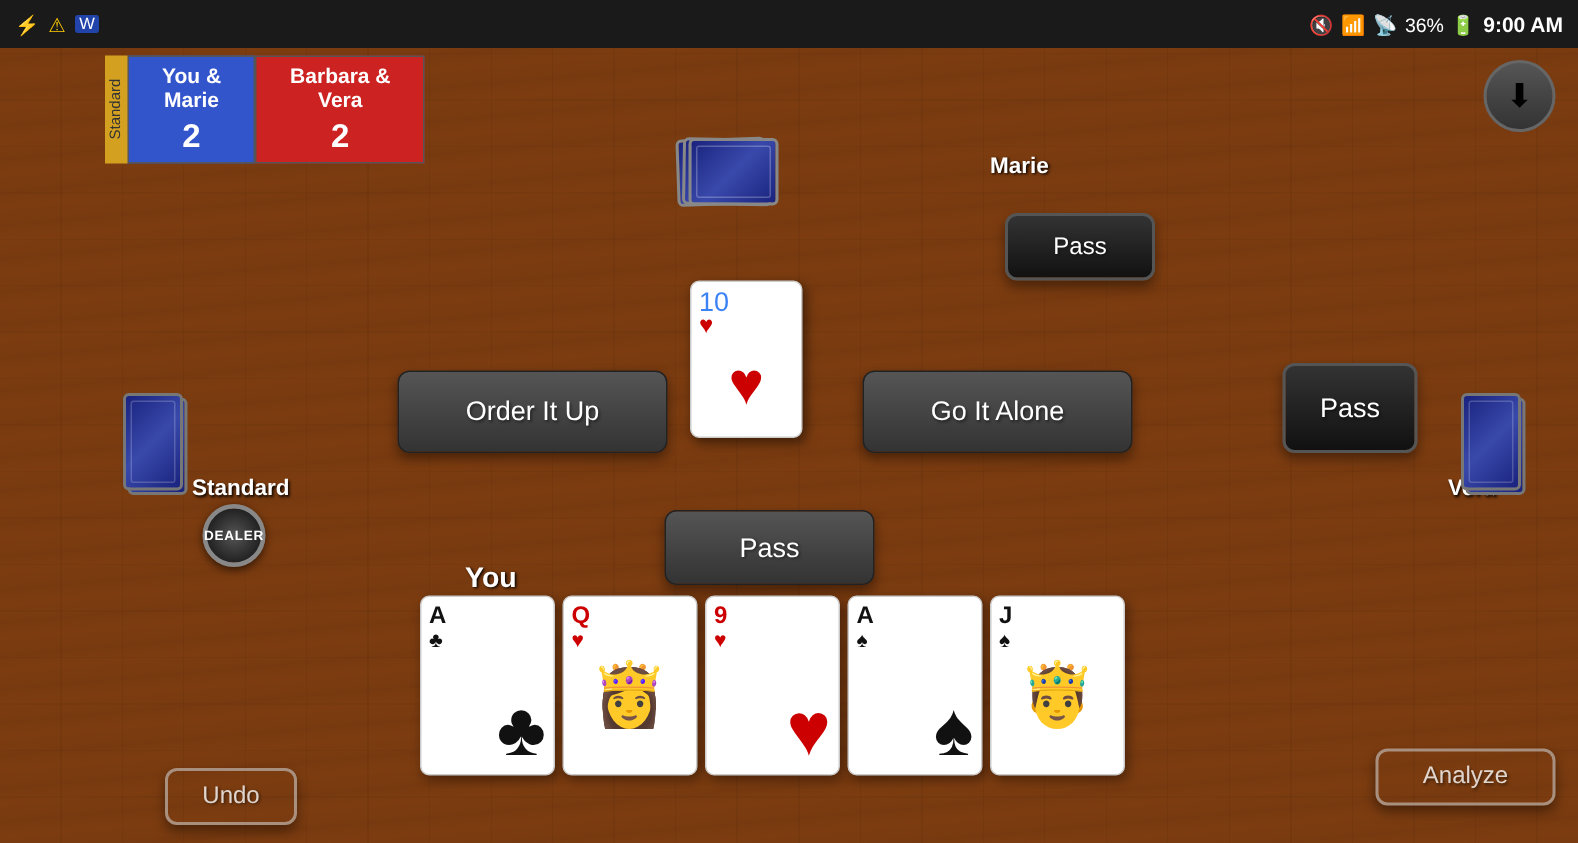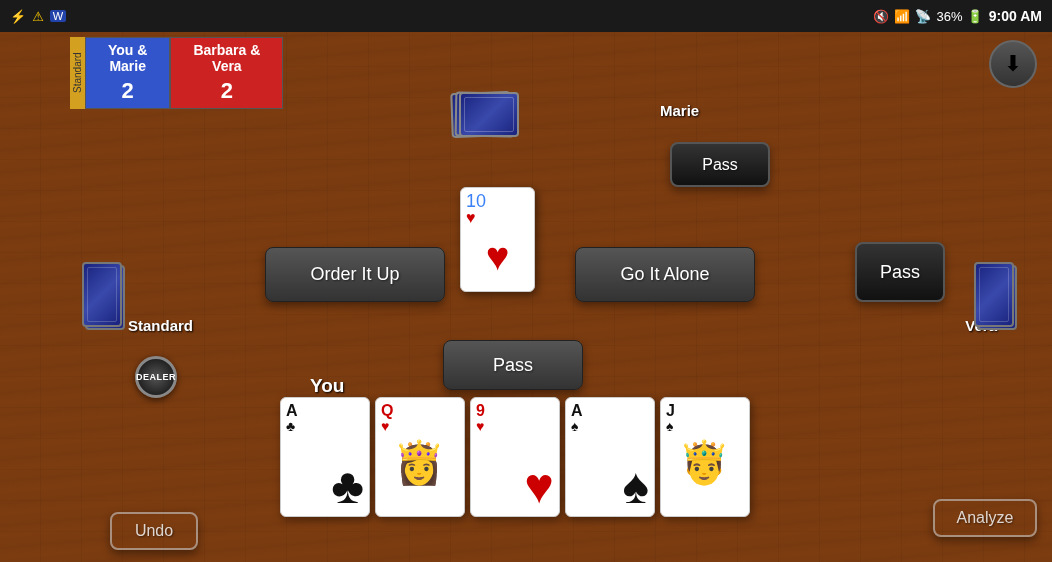--- a/index.html
+++ b/index.html
@@ -270,21 +270,21 @@
     .hand-card .cr { font-size: 16px; font-weight: bold; line-height: 1; }
     .hand-card .cs { font-size: 14px; line-height: 1; }
     .hand-card .cc { position: absolute; bottom: 5px; right: 5px; font-size: 50px; line-height: 1; }
     .red { color: #cc0000; }
     .black { color: #111; }
 
     
     #dealer-badge {
       position: absolute;
       left: 135px;
-      top: 324px;
+      top: 304px;
       width: 42px;
       height: 42px;
       border-radius: 50%;
       background: radial-gradient(circle, #555 0%, #222 70%, #000 100%);
       border: 3px solid #888;
       display: flex;
       align-items: center;
       justify-content: center;
       color: white;
       font-size: 9px;
@@ -314,21 +314,21 @@
       position: absolute;
       bottom: 12px;
       left: 110px;
       width: 88px;
       height: 38px;
     }
     #btn-analyze {
       position: absolute;
       bottom: 25px;
       right: 15px;
-      width: 104px;
+      width: 120px;
       height: 38px;
     }
 
     
     #you-label {
       position: absolute;
       bottom: 165px;
       left: 310px;
       color: white;
       font-size: 19px;

